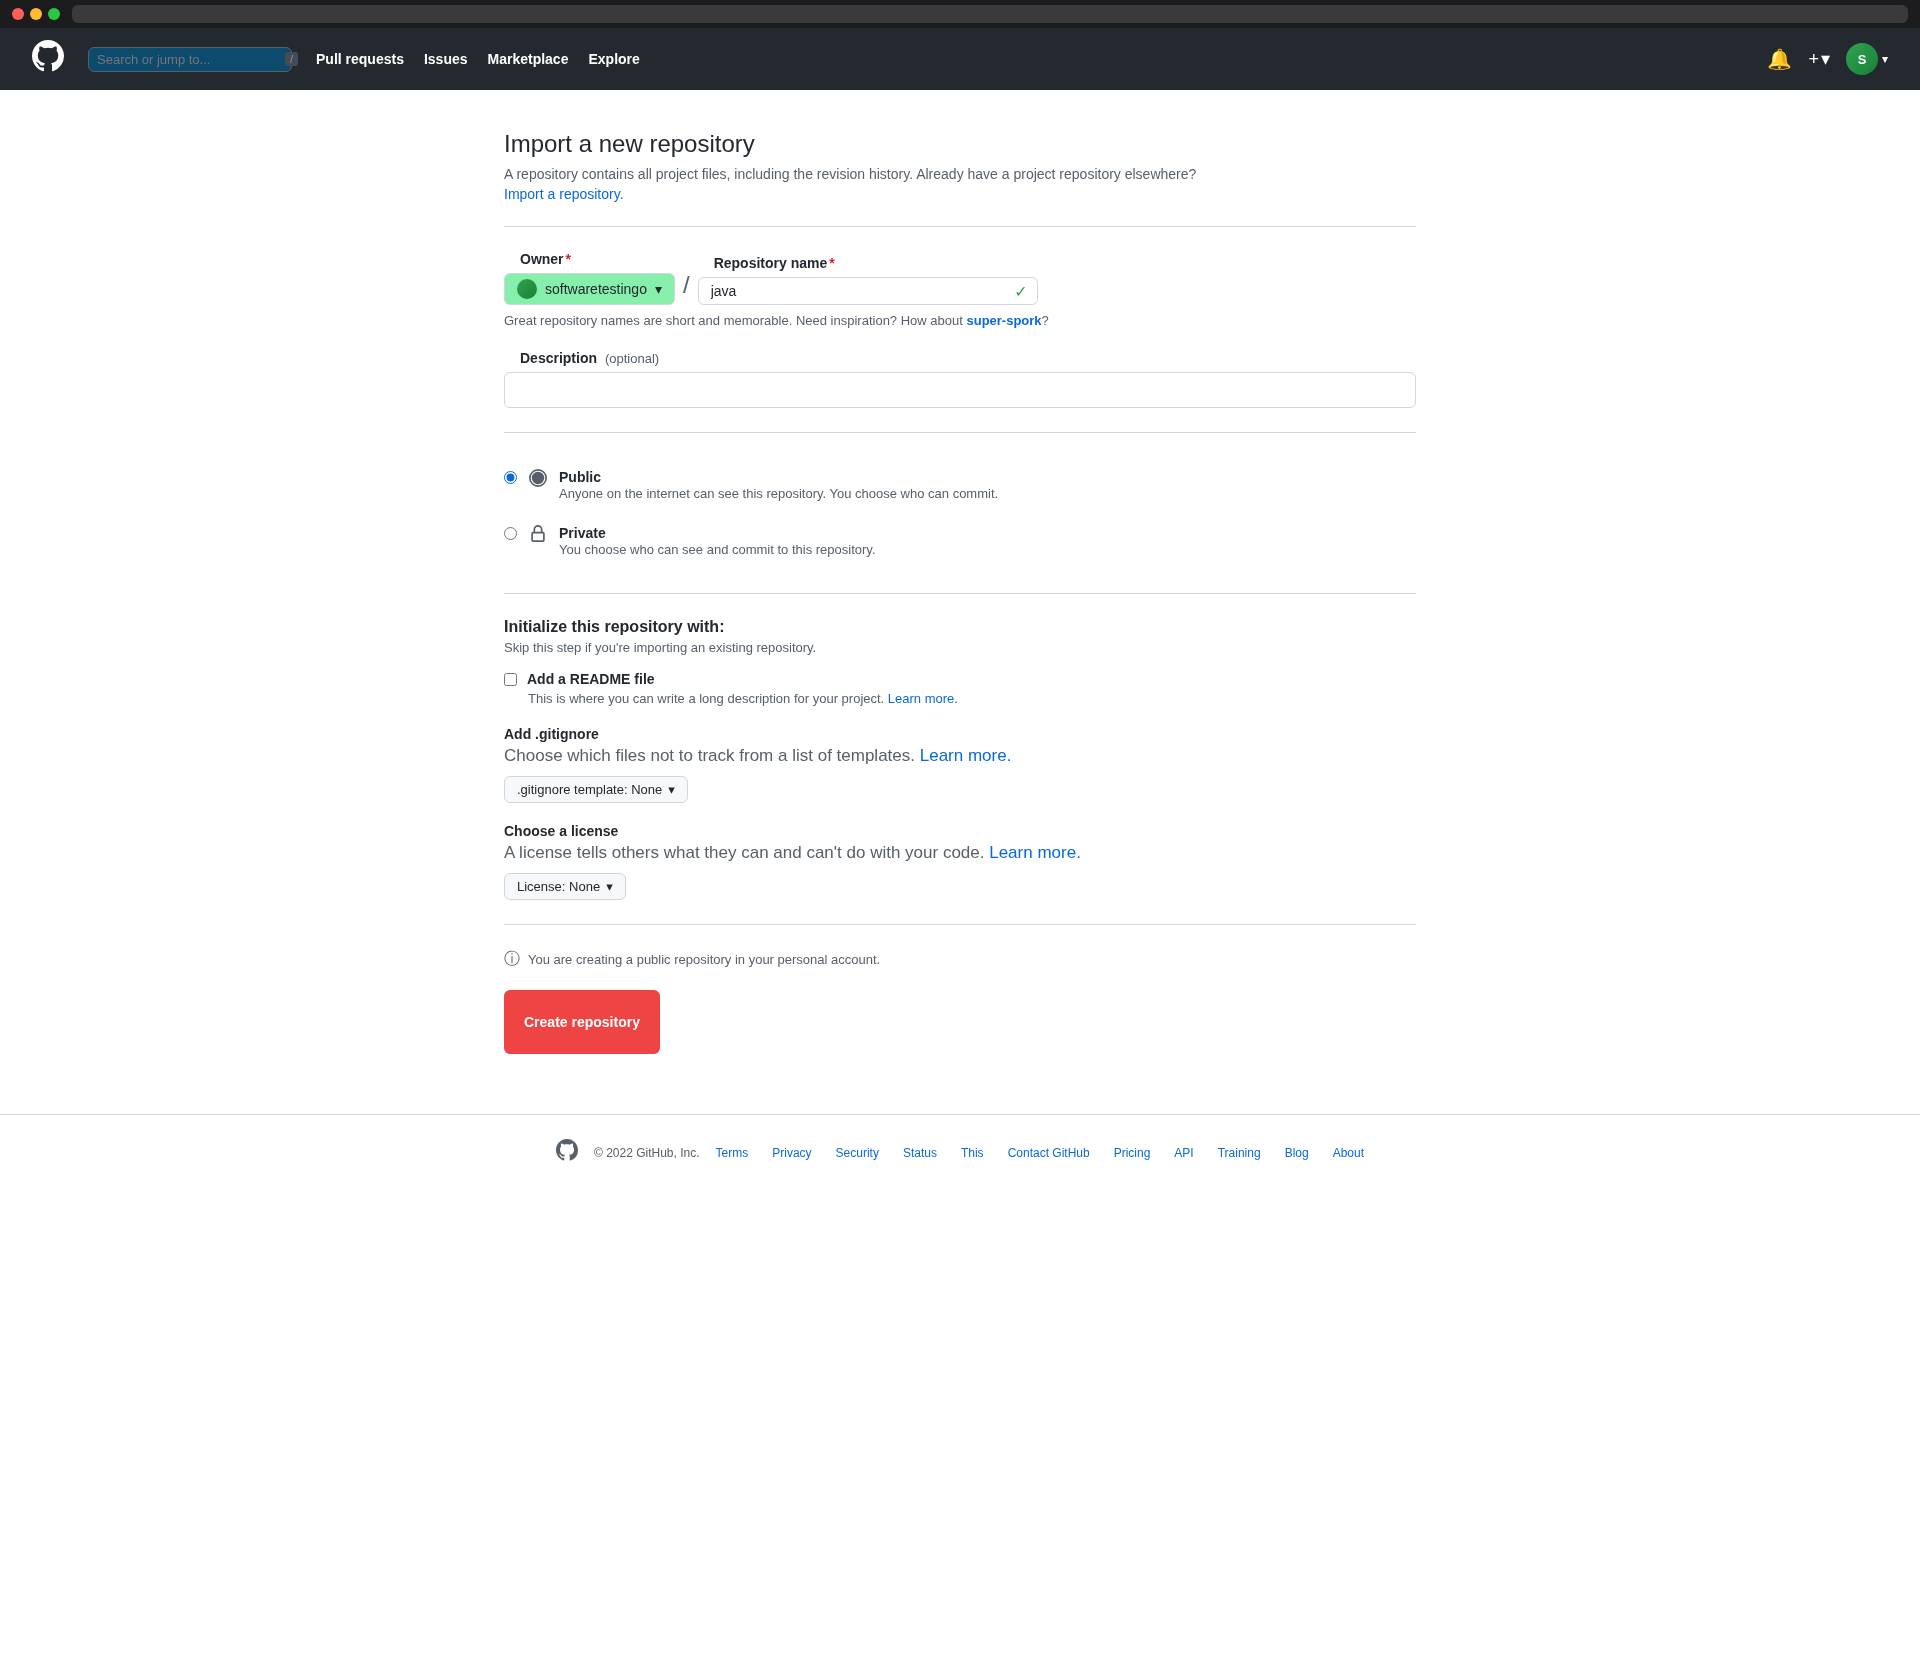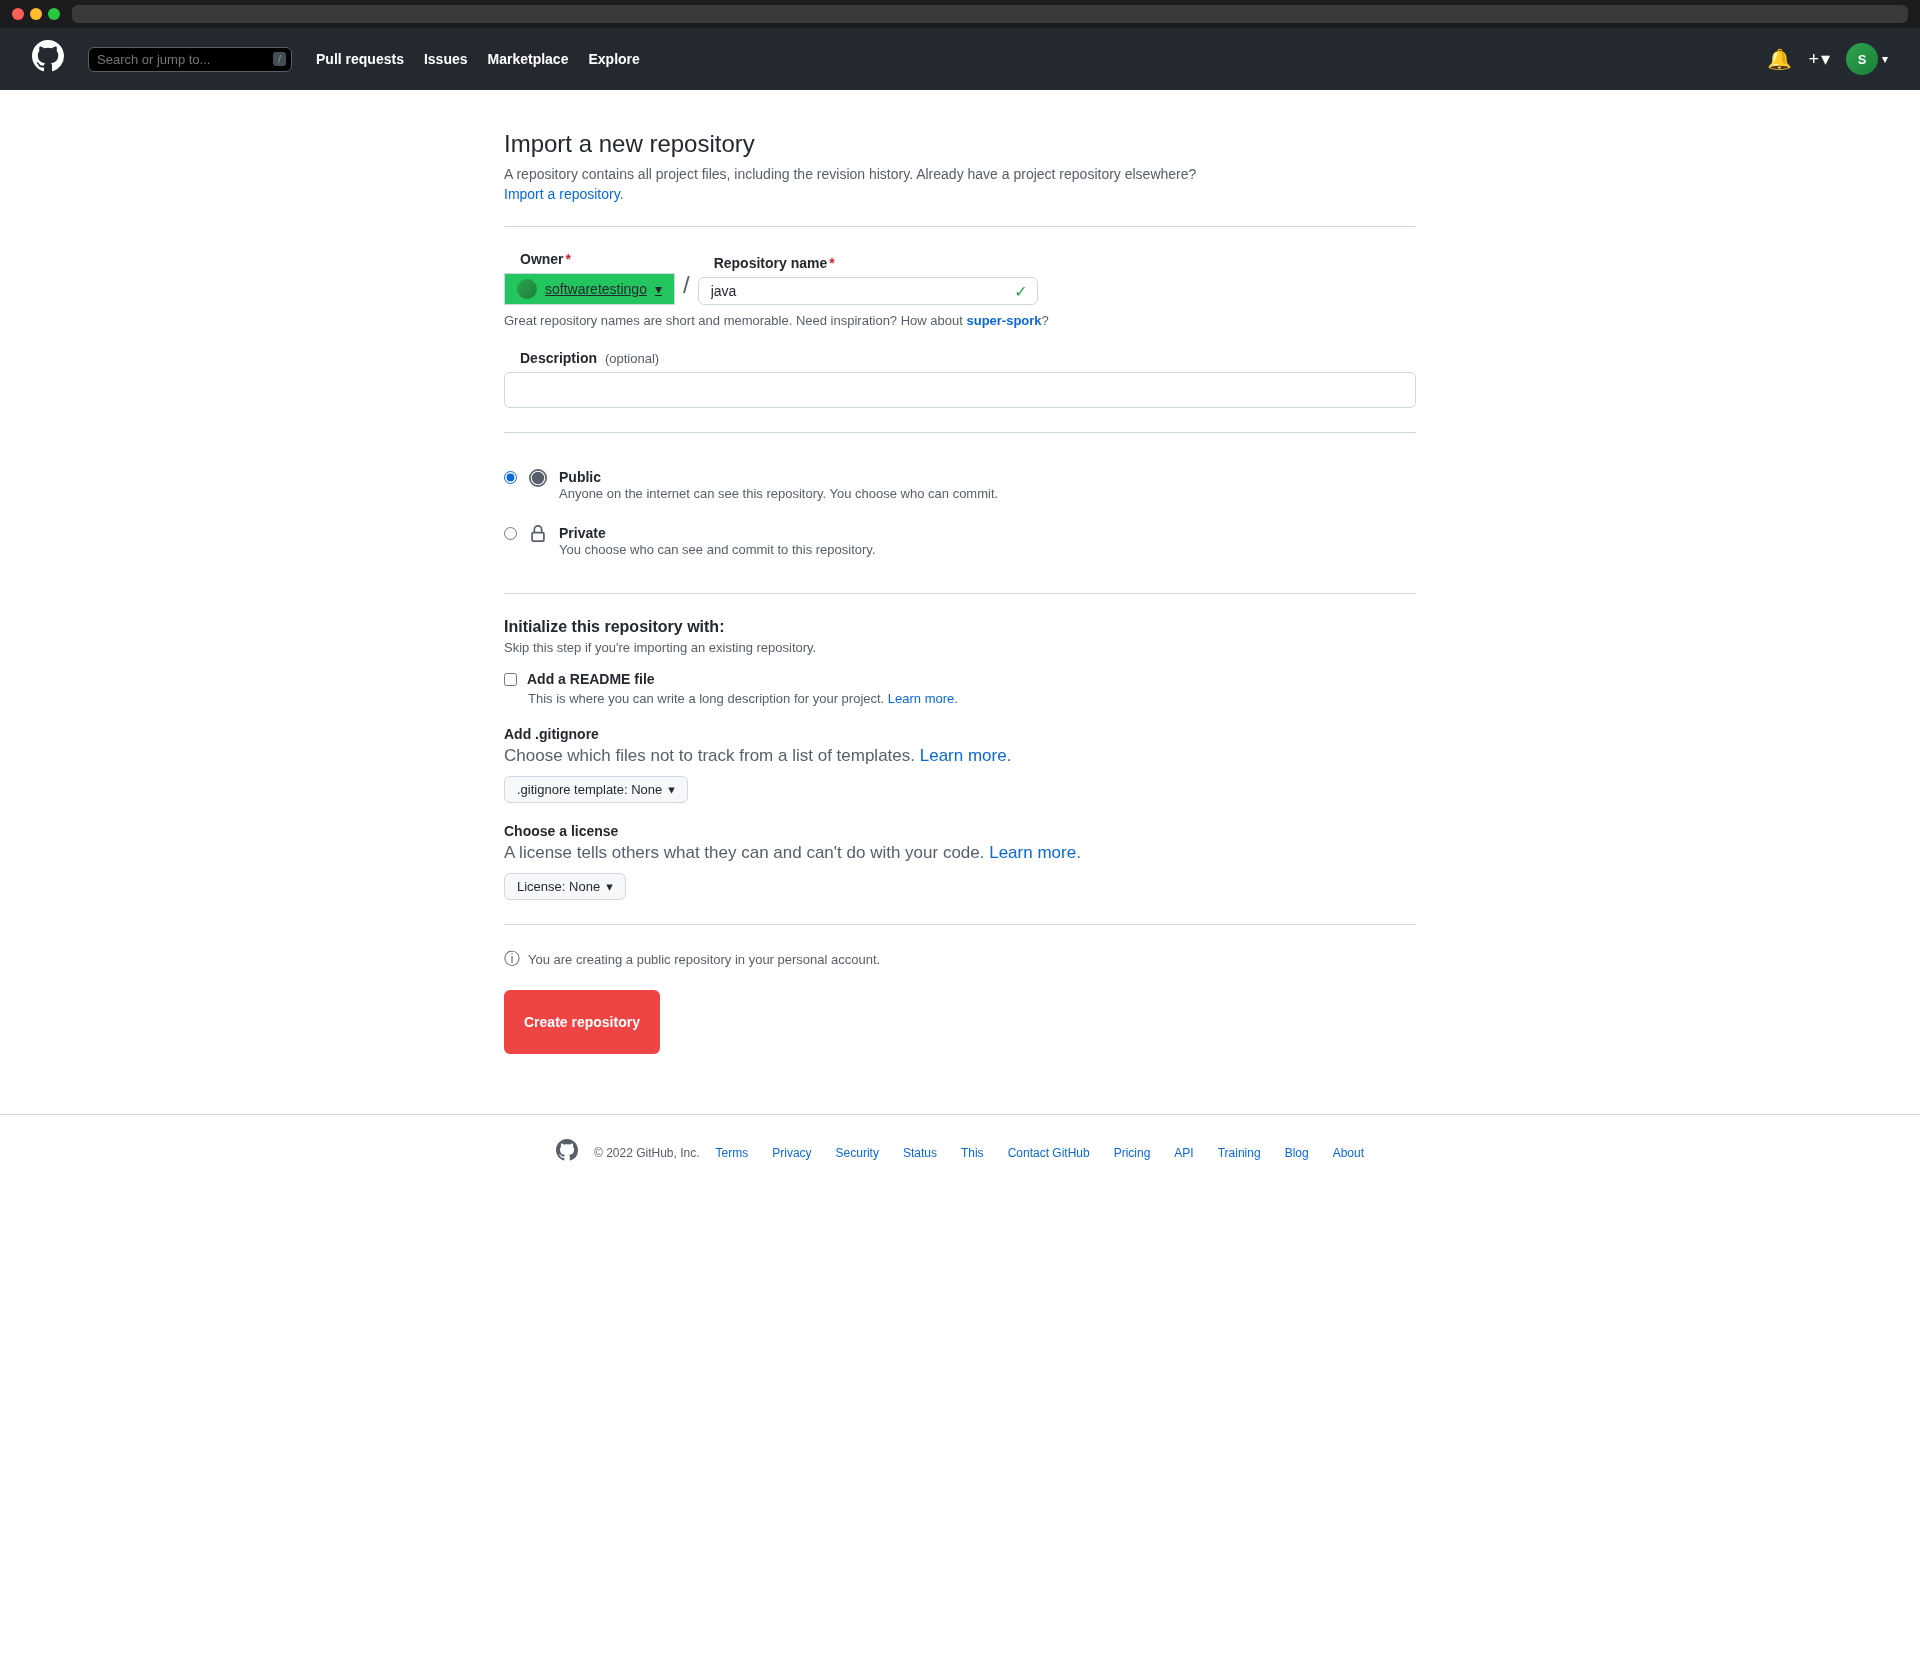--- a/index.html
+++ b/index.html
@@ -49,28 +49,28 @@
     }
     .navbar-logo {
       color: #ffffff;
       font-size: 28px;
       margin-right: 8px;
       flex-shrink: 0;
     }
     .navbar-search {
       display: flex;
       align-items: center;
-      background: #000000;
+      background: #0c4a6e;
       border: 1px solid #57606a;
       border-radius: 6px;
       padding: 4px 8px;
       width: 204px;
       color: #8b949e;
       font-size: 13px;
-      gap: 0;
+      gap: 12px;
     }
     .navbar-search input {
       background: transparent;
       border: none;
       outline: none;
       color: #8b949e;
       font-size: 13px;
       flex: 1;
     }
     .navbar-slash {
@@ -181,27 +181,26 @@
       font-weight: 400;
       color: #57606a;
       font-size: 13px;
       margin-left: 4px;
     }
     .owner-select {
       display: flex;
       align-items: center;
       gap: 8px;
       border: 1px solid #d0d7de;
-      border-radius: 0;
+      border-radius: 6px;
       padding: 5px 12px;
-      background: #22c55e;
-      cursor: pointer;
-      font-size: 14px;
-      color: #24292f;
-      text-decoration: underline;
+      background: #86efac;
+      cursor: pointer;
+      font-size: 14px;
+      color: #24292f;
     }
     .owner-avatar {
       width: 20px;
       height: 20px;
       border-radius: 50%;
       background: linear-gradient(135deg, #2ea44f, #1a7f37);
     }
     .separator {
       font-size: 24px;
       color: #57606a;

